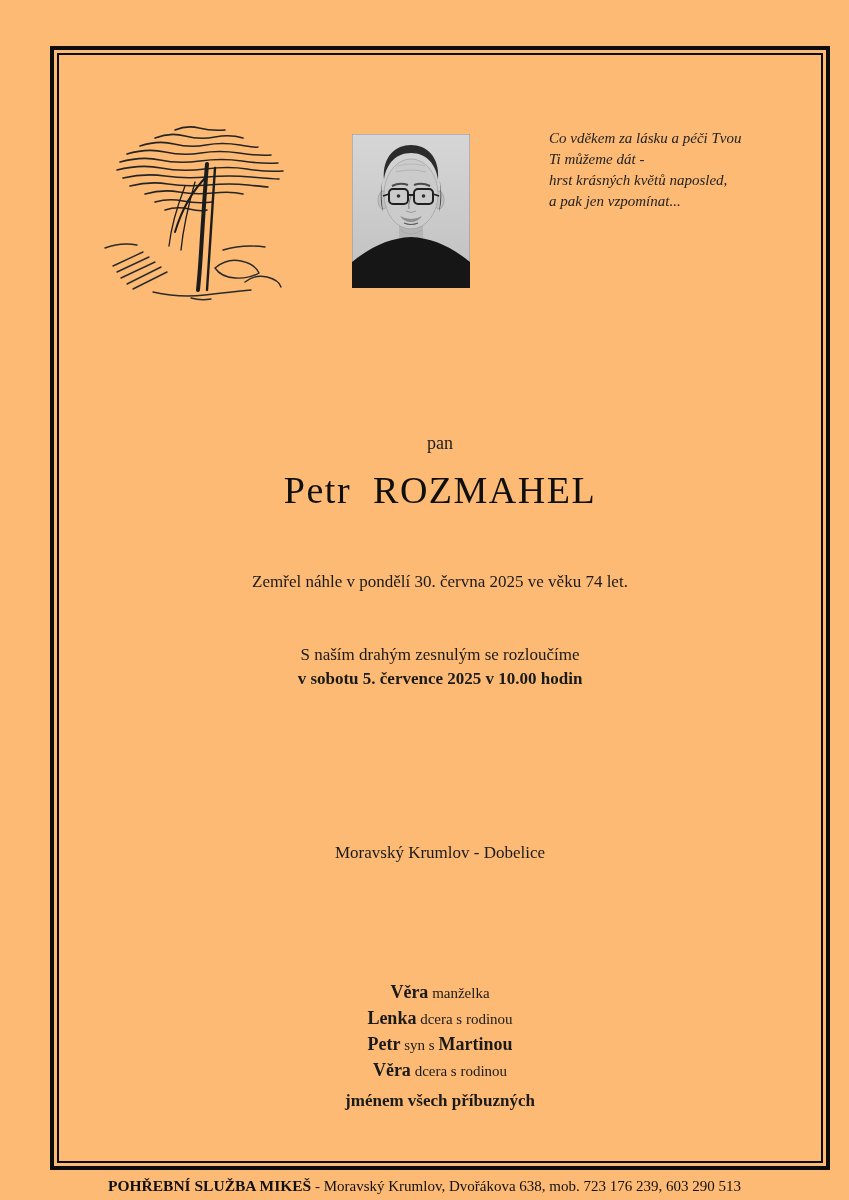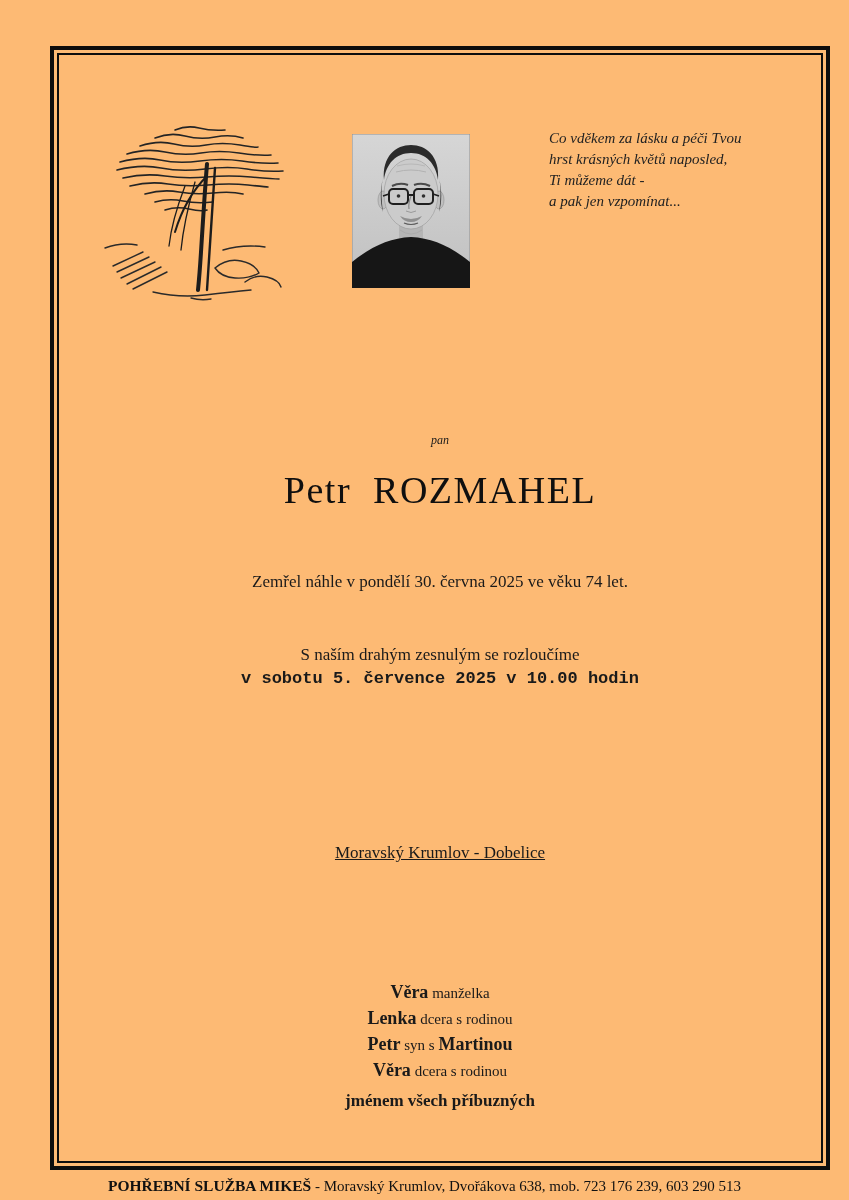--- a/index.html
+++ b/index.html
@@ -33,36 +33,36 @@
   .verse {
     left: 549px; top: 128px; width: 256px;
     font-style: italic;
     font-size: 15px; line-height: 21px;
     color: #222;
   }
 
   .centerband { left: 60px; width: 760px; text-align: center; }
 
   .announcement { top: 364px; font-size: 17px; line-height: 25px; color: #151515; }
-  .salutation   { top: 433px; font-size: 12px; font-style: italic; }
+  .salutation   { top: 433px; font-size: 18px; }
 
   .deceased-name {
     top: 468px;
     font-size: 38px; font-weight: normal;
     letter-spacing: 1.5px;
     white-space: pre;
     color: #0f0f0f;
   }
 
   .death-notice { top: 572px; font-size: 17px; }
 
   .funeral { top: 643px; font-size: 17px; line-height: 24px; }
-  .funeral .bold-line { font-weight: bold; font-family: Liberation Mono, monospace; }
-
-  .location { top: 843px; font-size: 17px; text-decoration: underline; }
+  .funeral .bold-line { font-weight: bold; }
+
+  .location { top: 843px; font-size: 17px; }
 
   .mourners { top: 980px; font-size: 15px; line-height: 25px; }
   .mourners .m-name { font-weight: bold; font-size: 18px; text-align: right; }
   .mourners .m-rel  { font-size: 15px; }
 
   .closing { top: 1091px; font-size: 17px; font-weight: bold; }
 
   .footer {
     top: 1177px; left: 15px; width: 819px;
     text-align: center;
@@ -143,22 +143,22 @@
     <circle cx="71.5" cy="62" r="1.8" fill="#2e2e2e"></circle>
     <path d="M59,62 q-3,8 -2,13" stroke="#8a8a8a" stroke-width="1.2" fill="none"></path>
     <path d="M54,77 q5,3 10,0" stroke="#9a9a9a" stroke-width="1" fill="none"></path>
     <path d="M48,82 q11,6 22,0 q-4,6 -11,6 q-7,0 -11,-6 z" fill="#8f8f8f"></path>
     <path d="M52,89 q7,3 14,0" stroke="#5a5a5a" stroke-width="1.2" fill="none"></path>
     <path d="M48,96 q11,8 22,0" stroke="#ababab" stroke-width="1" fill="none"></path>
   </svg>
 
   <div class="abs verse">
     <div>Co vděkem za lásku a péči Tvou</div>
+    <div>Ti můžeme dát -</div>
     <div>hrst krásných květů naposled,</div>
-    <div>Ti můžeme dát -</div>
     <div>a pak jen vzpomínat...</div>
   </div>
 
   <div class="abs centerband announcement">
   </div>
 
   <div class="abs centerband salutation">pan</div>
 
   <div class="abs centerband deceased-name">Petr  ROZMAHEL</div>
 

